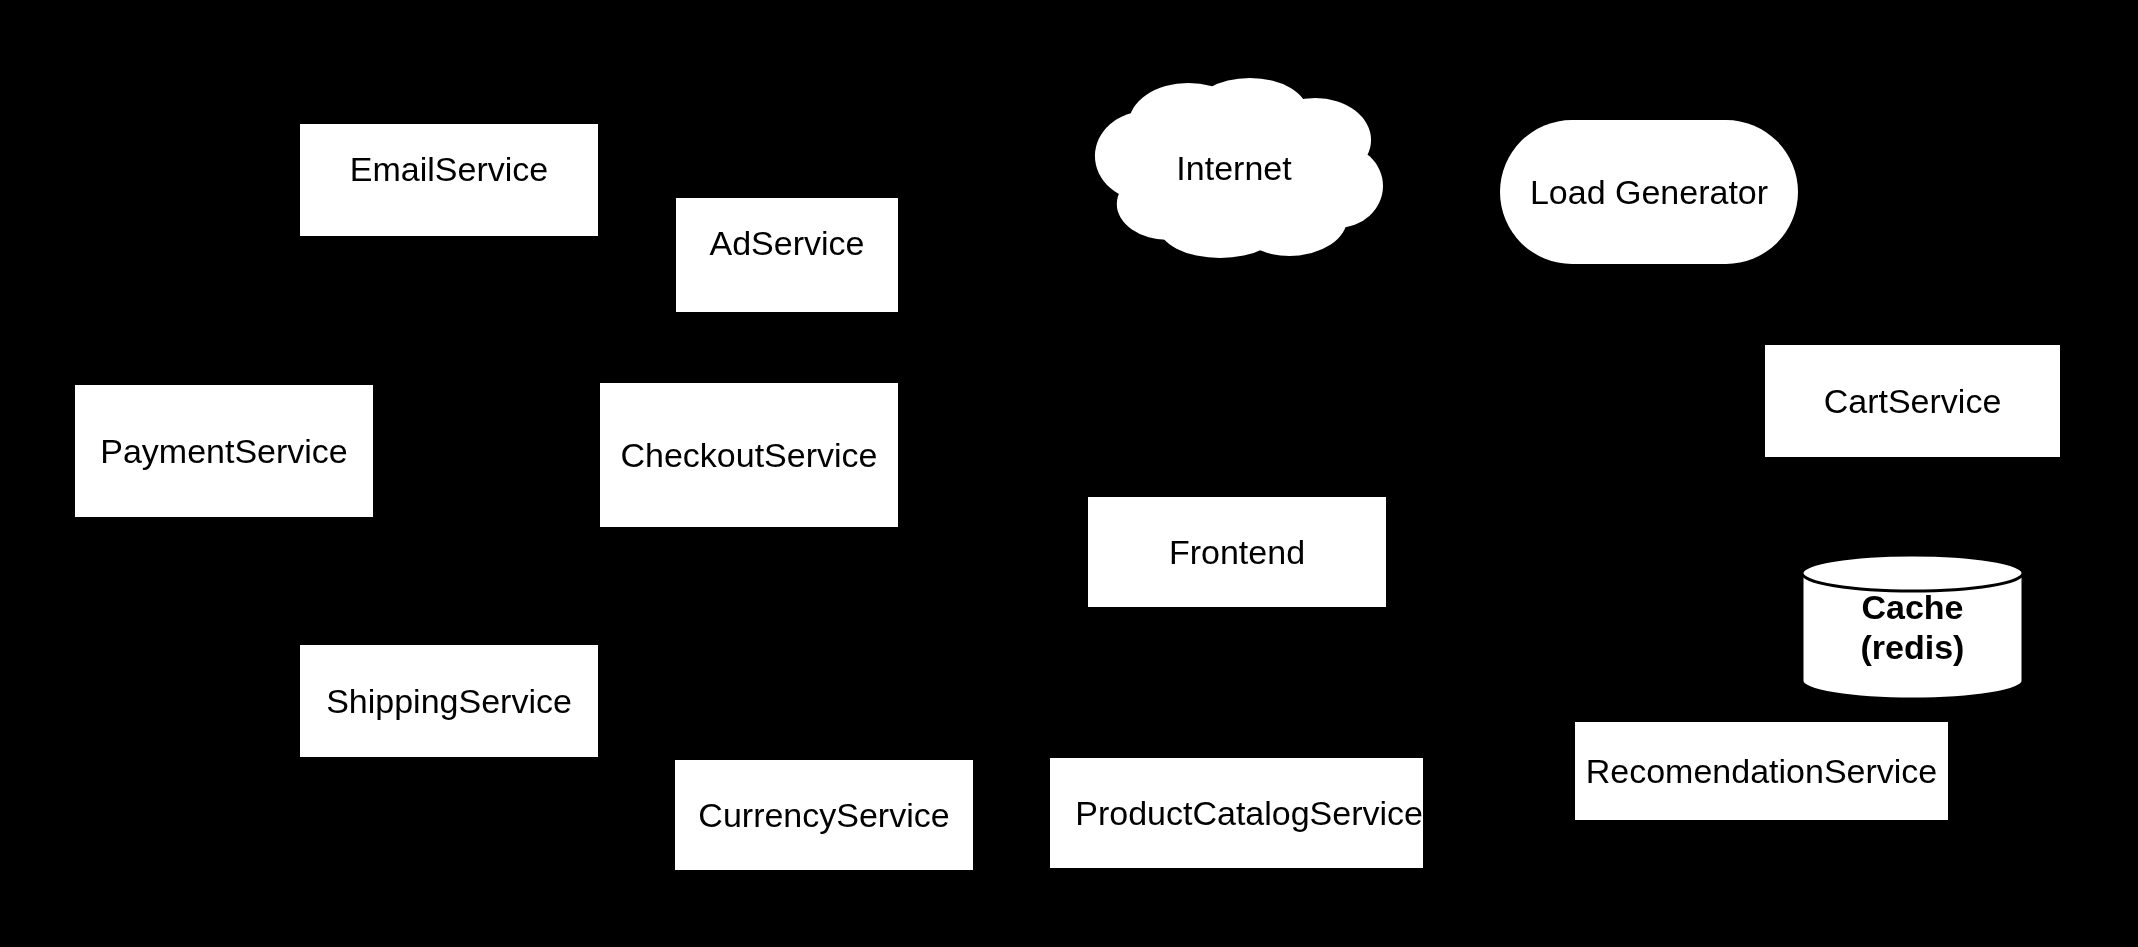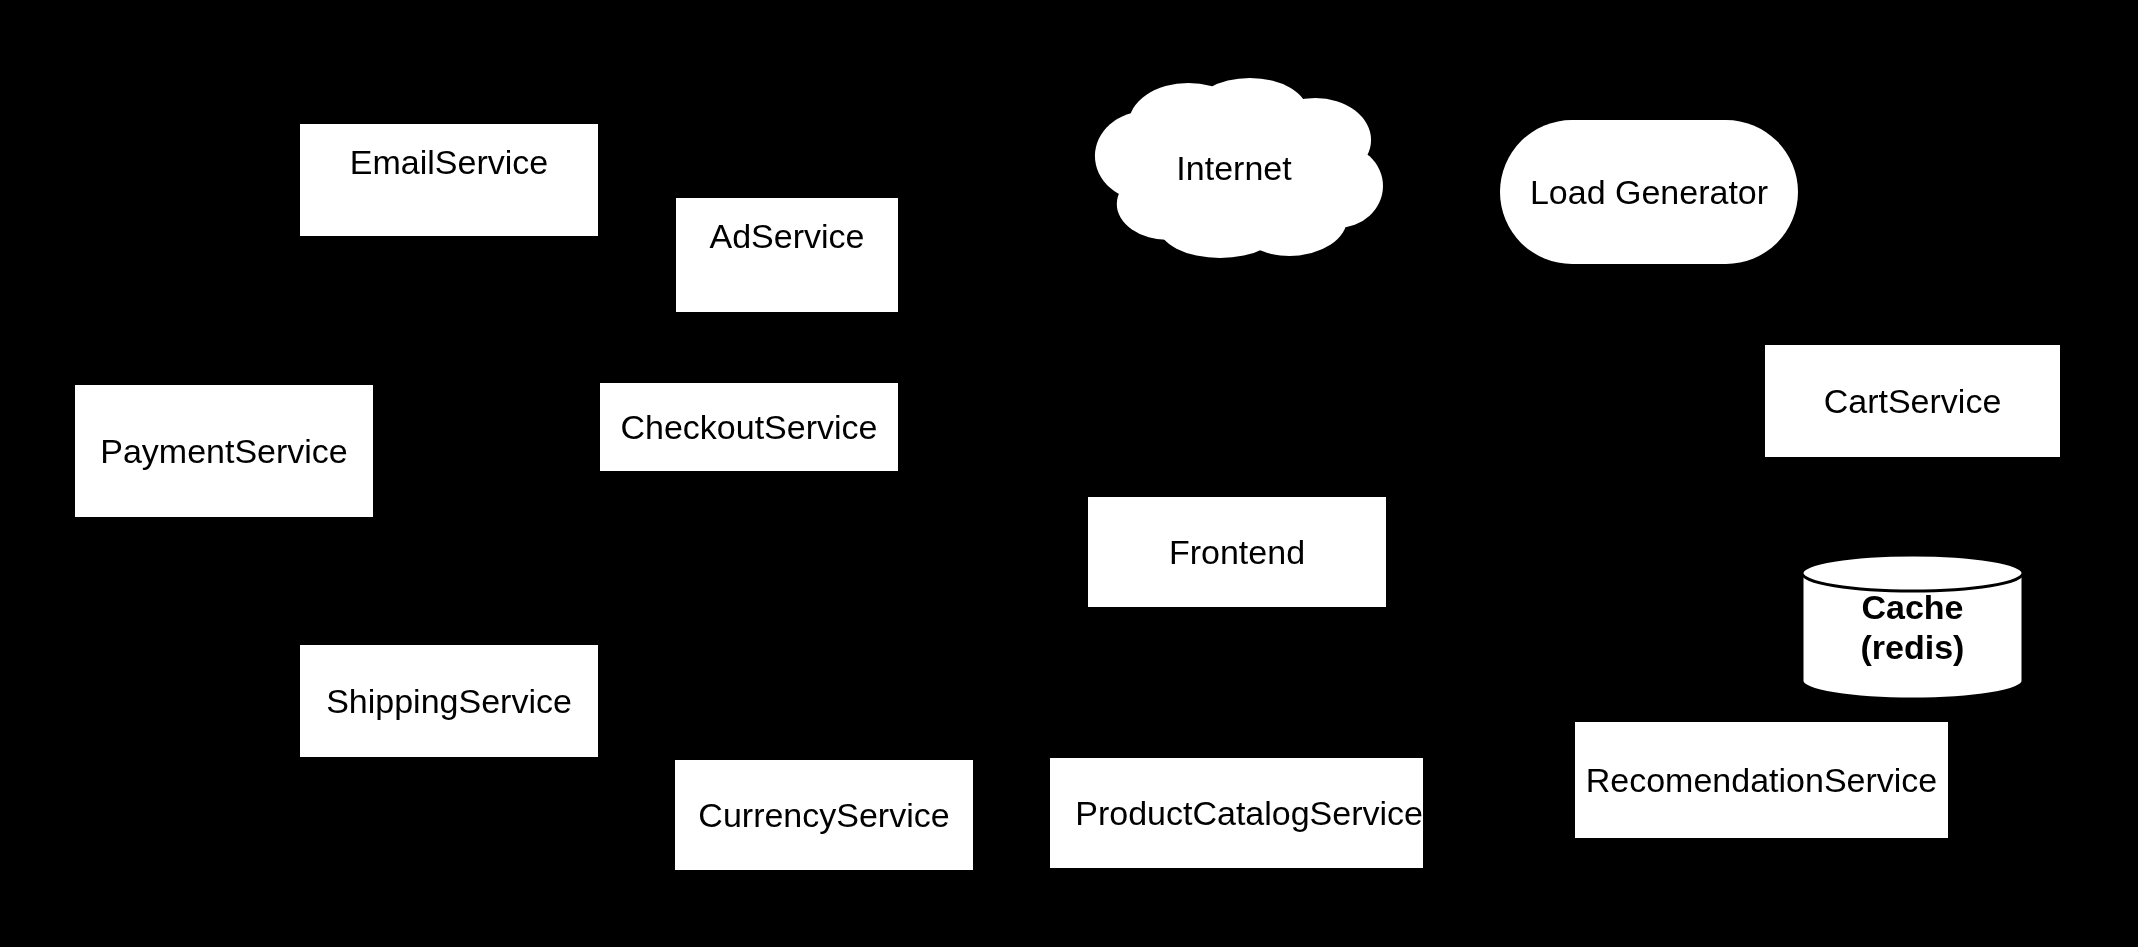--- a/index.html
+++ b/index.html
@@ -72,21 +72,21 @@
     position: relative;
     z-index: 2;
     font-weight: bold;
   }
   .node-label {
     display: block;
     pointer-events: none;
   }
   .label-top {
     align-items: flex-start;
-    padding-top: 18px;
+    padding-top: 25px;
   }
   .label-multiline {
     white-space: pre-line;
   }
 </style>
 </head>
 <body>
 
 <div id="canvas">
     <div class="node rect label-top" style="left: 300px; top: 124px; width: 298px; height: 112px;">
@@ -112,21 +112,21 @@
         </svg>
       </span>
       <span class="node-label">Internet</span>
     </div>
     <div class="node rounded" style="left: 1500px; top: 120px; width: 298px; height: 144px;">
       <span class="node-label">Load Generator</span>
     </div>
     <div class="node rect" style="left: 75px; top: 385px; width: 298px; height: 132px;">
       <span class="node-label">PaymentService</span>
     </div>
-    <div class="node rect" style="left: 600px; top: 383px; width: 298px; height: 88px;">
+    <div class="node rect" style="left: 600px; top: 383px; width: 298px; height: 144px;">
       <span class="node-label">CheckoutService</span>
     </div>
     <div class="node rect" style="left: 1765px; top: 345px; width: 295px; height: 112px;">
       <span class="node-label">CartService</span>
     </div>
     <div class="node rect" style="left: 1088px; top: 497px; width: 298px; height: 110px;">
       <span class="node-label">Frontend</span>
     </div>
     <div class="node cylinder" style="left: 1800px; top: 553px; width: 225px; height: 148px;">
       <span style="position: absolute; left: 0px; top: 0px; width: 100%; height: 100%;">
@@ -134,21 +134,21 @@
           <path d="M2,20 L2,128 A110.5,18 0 0 0 223,128 L223,20 Z" fill="#ffffff" stroke="#000000" stroke-width="3"></path>
           <ellipse cx="112.5" cy="20" rx="110.5" ry="18" fill="#ffffff" stroke="#000000" stroke-width="3"></ellipse>
         </svg>
       </span>
       <span class="node-label label-multiline">Cache
 (redis)</span>
     </div>
     <div class="node rect" style="left: 300px; top: 645px; width: 298px; height: 112px;">
       <span class="node-label">ShippingService</span>
     </div>
-    <div class="node rect" style="left: 1575px; top: 722px; width: 373px; height: 116px;">
+    <div class="node rect" style="left: 1575px; top: 722px; width: 373px; height: 98px;">
       <span class="node-label">RecomendationService</span>
     </div>
     <div class="node rect" style="left: 675px; top: 760px; width: 298px; height: 110px;">
       <span class="node-label">CurrencyService</span>
     </div>
     <div class="node rect" style="left: 1050px; top: 758px; width: 373px; height: 110px; justify-content: flex-end;">
       <span class="node-label">ProductCatalogService</span>
     </div>
   </div>
 

